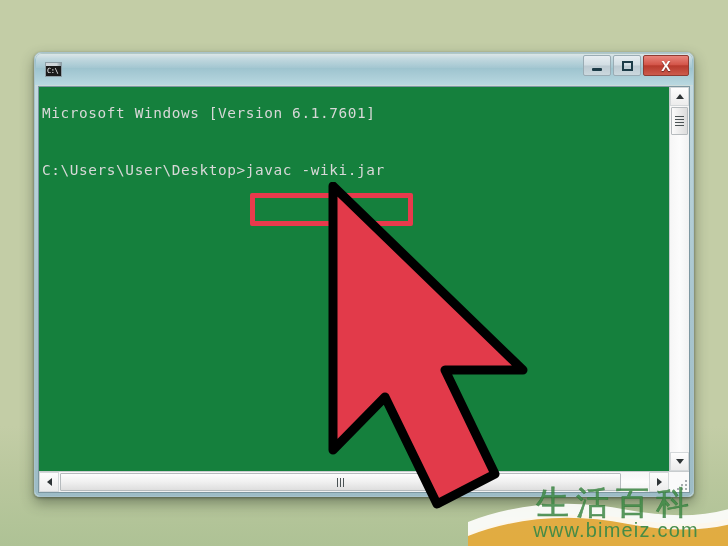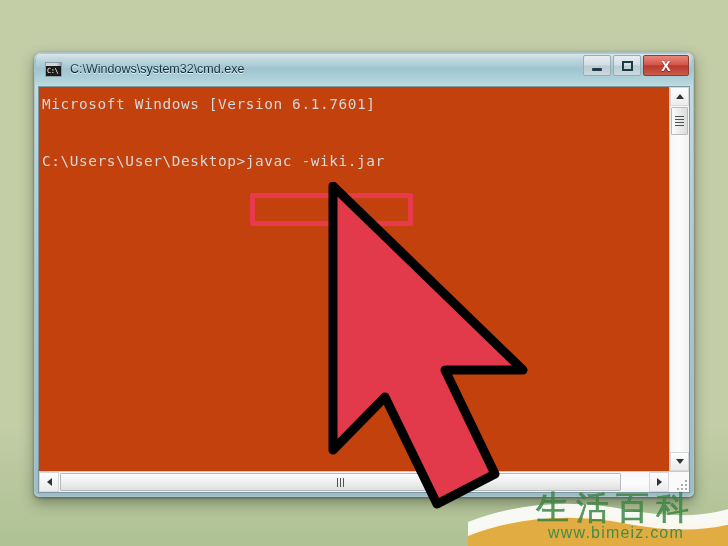--- a/index.html
+++ b/index.html
@@ -182,23 +182,23 @@
     border: 1px solid #7d97a1;
     box-sizing: border-box;
     background: #000;
   }
   #console-screen {
     position: absolute;
     left: 0;
     top: 0;
     right: 20px;
     bottom: 21px;
-    background: #c2410c;
+    background: #15803d;
     overflow: hidden;
-    padding: 8px 2px 0 3px;
+    padding: 17px 2px 0 3px;
     box-sizing: border-box;
   }
   .console-line {
     font-family: "DejaVu Sans Mono", monospace;
     font-size: 14.4px;
     line-height: 19px;
     color: #d8d8d8;
     white-space: pre;
     letter-spacing: 0.6px;
   }
@@ -379,21 +379,21 @@
     font-size: 33px;
     line-height: 36px;
     color: #3f8a46;
     letter-spacing: 7px;
     opacity: 0.85;
     white-space: nowrap;
     -webkit-text-stroke: 0.6px #2f7a38;
   }
   #watermark-url {
     font-family: "Liberation Sans", sans-serif;
-    font-size: 16px;
+    font-size: 20px;
     letter-spacing: 1.2px;
     color: #3f8a46;
     opacity: 0.95;
     margin-top: -2px;
   }
   #watermark-swoosh {
     position: absolute;
     right: 0;
     bottom: 0;
     width: 260px;
@@ -413,21 +413,20 @@
   <div id="window-frame">
 
     <div id="titlebar">
       <div id="titlebar-highlight"></div>
 
       <div id="cmd-icon">
         <div class="bar"></div>
         <div class="prompt">C:\</div>
       </div>
 
-      <div id="window-title">C:\Windows\system32\cmd.exe</div>
 
       <div id="window-controls">
         <div class="win-btn" id="btn-min">
           <span class="glyph"></span>
         </div>
         <div class="win-btn" id="btn-max">
           <span class="glyph"></span>
         </div>
         <div class="win-btn" id="btn-close">
           <span class="glyph">X</span>

